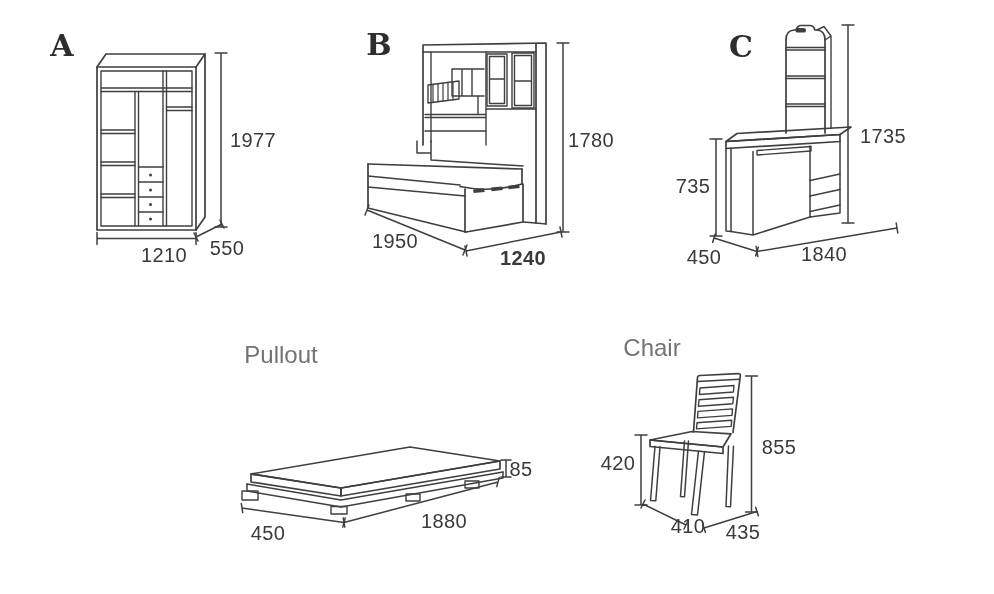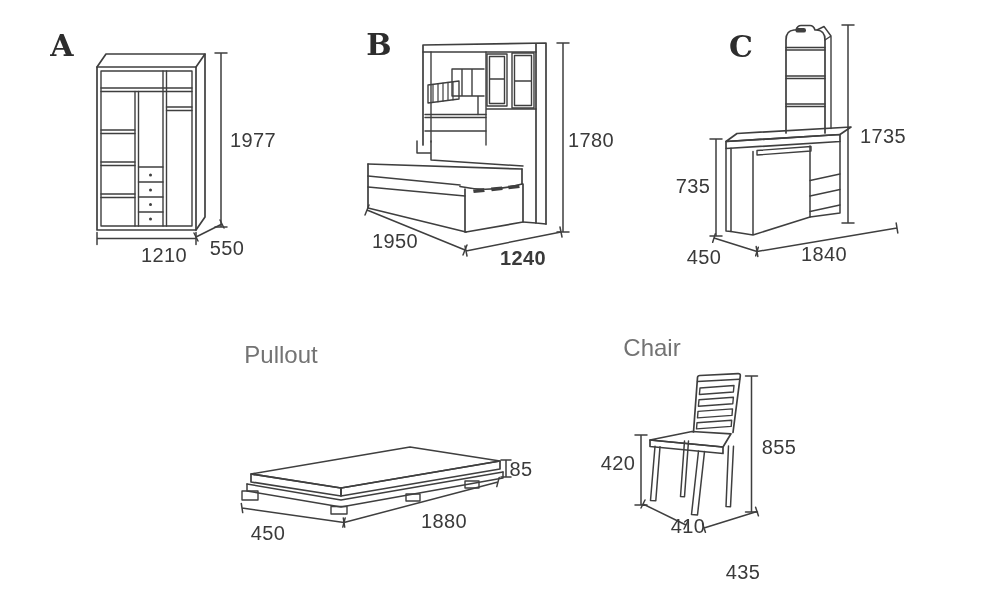--- a/index.html
+++ b/index.html
@@ -190,15 +190,15 @@
 
   <span class="txt sec-title" style="left:281px; top:355px;">Pullout</span>
   <span class="txt dim" style="left:521px; top:469px;">85</span>
   <span class="txt dim" style="left:444px; top:521px;">1880</span>
   <span class="txt dim" style="left:268px; top:533px;">450</span>
 
   <span class="txt sec-title" style="left:652px; top:348px;">Chair</span>
   <span class="txt dim" style="left:779px; top:447px;">855</span>
   <span class="txt dim" style="left:618px; top:463px;">420</span>
   <span class="txt dim" style="left:650px; top:526px;margin-left:38px;">410</span>
-  <span class="txt dim" style="left:743px; top:532px;margin-top:40px;">435</span>
+  <span class="txt dim" style="left:743px; top:532px;">435</span>
 
 </div>
 
 </body></html>

